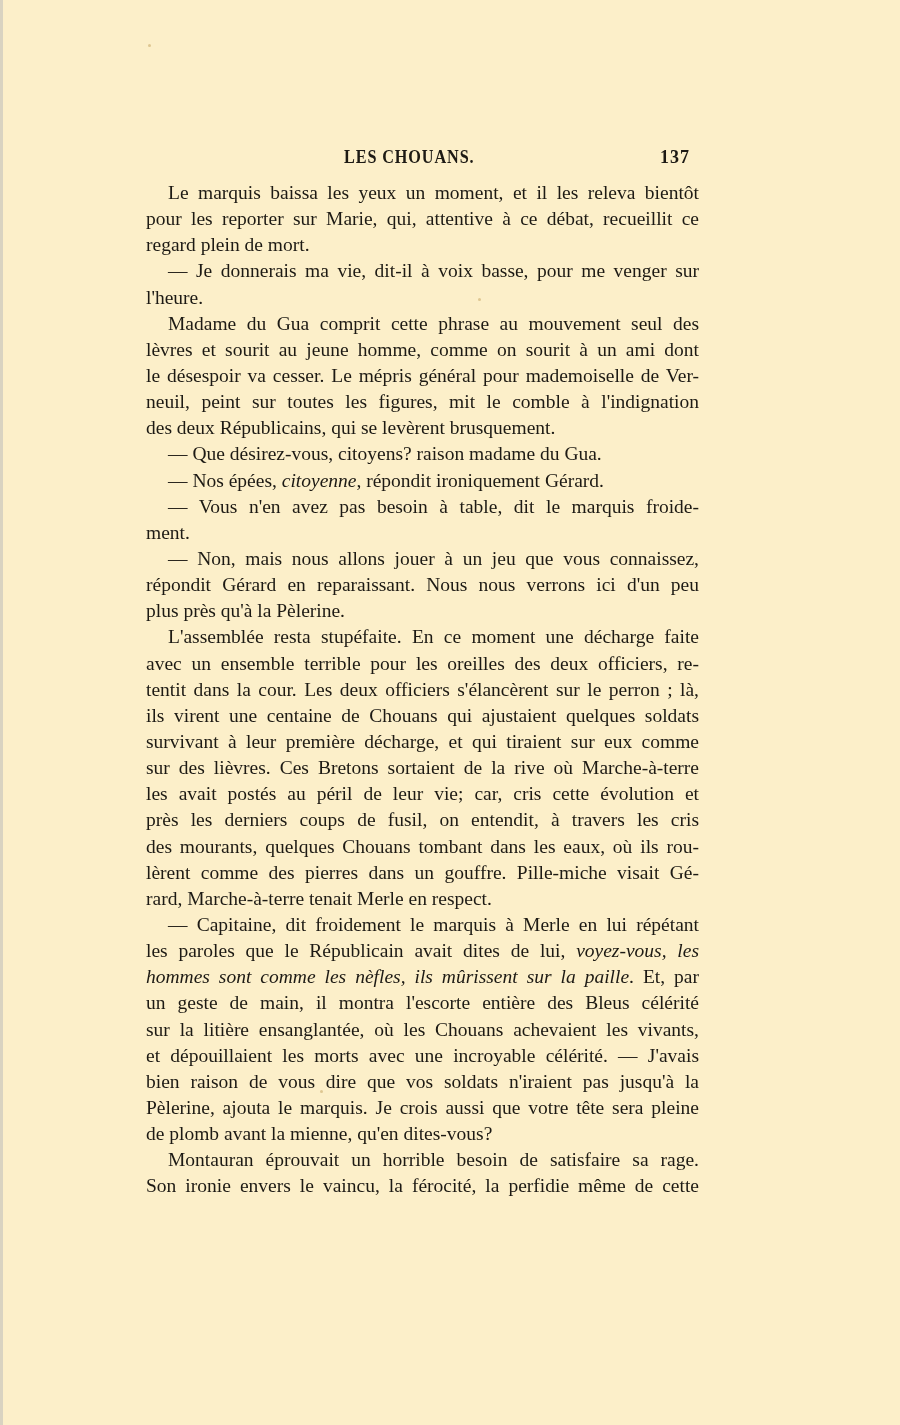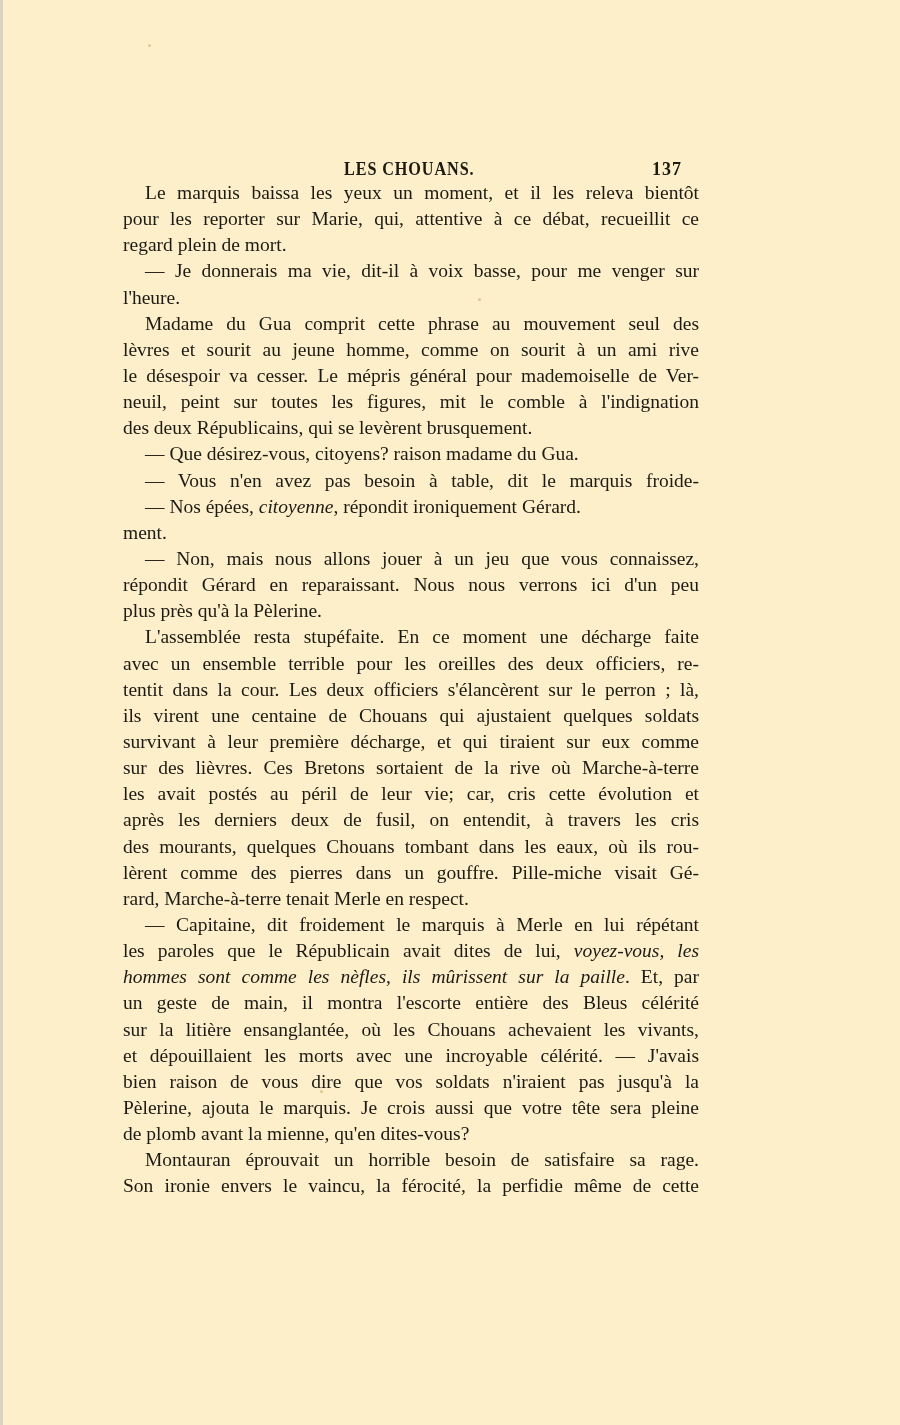--- a/index.html
+++ b/index.html
@@ -9,42 +9,43 @@
     position: relative;
     overflow: hidden;
     font-family: "Liberation Serif", "DejaVu Serif", serif;
     color: #1d1a14;
   }
   .page-edge {
     position: absolute; left: 0; top: 0; width: 3px; height: 1425px;
     background: #d9d3c1;
   }
   .header {
-    position: absolute; top: 147px; left: 122px; width: 576px; height: 24px; margin-top: 12px;
+    position: absolute; top: 147px; left: 122px; width: 576px; height: 24px;
   }
   .running-title {
     position: absolute; left: 222px; top: 0;
     font-size: 18px; font-weight: bold; letter-spacing: 1px;
     transform: scaleX(0.9); transform-origin: left top;
   }
   .page-number {
-    position: absolute; right: 16px; top: 0;
+    position: absolute; right: 8px; top: 0;
     font-size: 18px; font-weight: bold; letter-spacing: 1px;
   }
   .body-text {
     position: absolute; top: 180px; left: 123px; width: 576px;
   }
   .line {
     height: 26.15px; line-height: 26.15px;
     font-size: 19.5px;
     white-space: nowrap;
     text-align: justify;
     text-align-last: justify;
     overflow: hidden;
     transform-origin: left center;
+    margin-left: 23px;
   }
   .line.last { text-align-last: left; }
   .line.indent { padding-left: 22px; box-sizing: border-box; }
   .line span.it { font-style: italic; }
   .stain {
     position: absolute; width: 3px; height: 3px; border-radius: 50%;
     background: #c9ab6d; opacity: 0.6;
   }
 </style>
 </head>
@@ -57,39 +58,39 @@
   <span class="page-number">137</span>
 </div>
 
 <div class="body-text" id="body-text">
     <div class="line indent">Le marquis baissa les yeux un moment, et il les releva bientôt</div>
     <div class="line">pour les reporter sur Marie, qui, attentive à ce débat, recueillit ce</div>
     <div class="line last">regard plein de mort.</div>
     <div class="line indent">— Je donnerais ma vie, dit-il à voix basse, pour me venger sur</div>
     <div class="line last">l'heure.</div>
     <div class="line indent">Madame du Gua comprit cette phrase au mouvement seul des</div>
-    <div class="line">lèvres et sourit au jeune homme, comme on sourit à un ami rive</div>
+    <div class="line">lèvres et sourit au jeune homme, comme on sourit à un ami dont</div>
     <div class="line">le désespoir va cesser. Le mépris général pour mademoiselle de Ver-</div>
     <div class="line">neuil, peint sur toutes les figures, mit le comble à l'indignation</div>
     <div class="line last">des deux Républicains, qui se levèrent brusquement.</div>
     <div class="line indent last">— Que désirez-vous, citoyens? raison madame du Gua.</div>
+    <div class="line indent last"><span>— Nos épées, </span><span class="it">citoyenne</span><span>, répondit ironiquement Gérard.</span></div>
     <div class="line indent">— Vous n'en avez pas besoin à table, dit le marquis froide-</div>
-    <div class="line indent last"><span>— Nos épées, </span><span class="it">citoyenne</span><span>, répondit ironiquement Gérard.</span></div>
     <div class="line last">ment.</div>
     <div class="line indent">— Non, mais nous allons jouer à un jeu que vous connaissez,</div>
     <div class="line">répondit Gérard en reparaissant. Nous nous verrons ici d'un peu</div>
     <div class="line last">plus près qu'à la Pèlerine.</div>
     <div class="line indent">L'assemblée resta stupéfaite. En ce moment une décharge faite</div>
     <div class="line">avec un ensemble terrible pour les oreilles des deux officiers, re-</div>
     <div class="line">tentit dans la cour. Les deux officiers s'élancèrent sur le perron ; là,</div>
     <div class="line">ils virent une centaine de Chouans qui ajustaient quelques soldats</div>
     <div class="line">survivant à leur première décharge, et qui tiraient sur eux comme</div>
     <div class="line">sur des lièvres. Ces Bretons sortaient de la rive où Marche-à-terre</div>
     <div class="line">les avait postés au péril de leur vie; car, cris cette évolution et</div>
-    <div class="line">après les derniers deux de fusil, on entendit, à travers les cris</div>
+    <div class="line">près les derniers coups de fusil, on entendit, à travers les cris</div>
     <div class="line">des mourants, quelques Chouans tombant dans les eaux, où ils rou-</div>
     <div class="line">lèrent comme des pierres dans un gouffre. Pille-miche visait Gé-</div>
     <div class="line last">rard, Marche-à-terre tenait Merle en respect.</div>
     <div class="line indent">— Capitaine, dit froidement le marquis à Merle en lui répétant</div>
     <div class="line"><span>les paroles que le Républicain avait dites de lui, </span><span class="it">voyez-vous, les</span></div>
     <div class="line"><span class="it">hommes sont comme les nèfles, ils mûrissent sur la paille</span><span>. Et, par</span></div>
     <div class="line">un geste de main, il montra l'escorte entière des Bleus célérité</div>
     <div class="line">sur la litière ensanglantée, où les Chouans achevaient les vivants,</div>
     <div class="line">et dépouillaient les morts avec une incroyable célérité. — J'avais</div>
     <div class="line">bien raison de vous dire que vos soldats n'iraient pas jusqu'à la</div>

